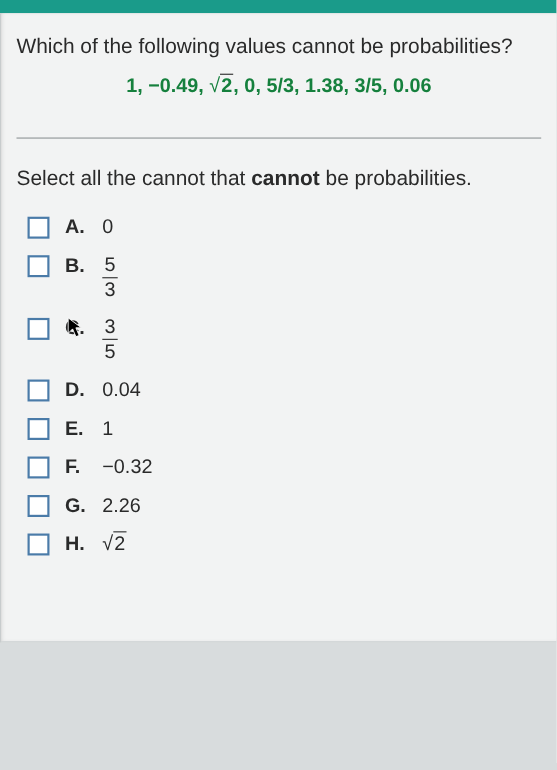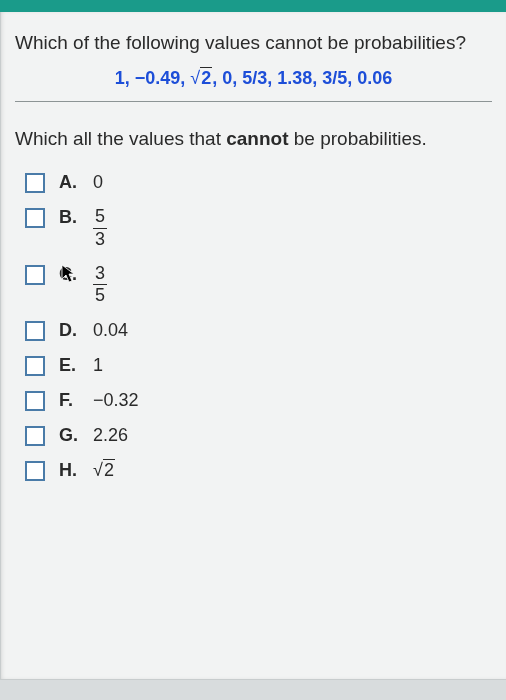--- a/index.html
+++ b/index.html
@@ -15,32 +15,32 @@
     background: #1a9b8a;
     width: 100%;
   }
   .panel {
     background: #f2f3f3;
     margin: 0;
     padding: 20px 14px 20px 14px;
     border-left: 1px solid #c8cccd;
     border-bottom: 1px solid #c8cccd;
     box-shadow: inset 2px 0 6px -4px rgba(0,0,0,0.3);
-    height: 668px;
+    height: 572px;
   }
   .question {
     font-size: 19px;
     color: #2a2a2a;
     margin-bottom: 14px;
   }
   .values-row {
     font-size: 18px;
-    color: #1d4ed8;
+    color: #15803d;
     text-align: center;
-    margin-bottom: 12px;
+    margin-bottom: 36px;
     font-weight: bold;
   }
   .sqrt {
     display: inline-block;
     position: relative;
   }
   .sqrt .radical {
     font-weight: normal;
   }
   .sqrt .radicand {
@@ -112,21 +112,21 @@
 
   <div class="question">Which of the following values cannot be probabilities?</div>
 
   <div class="values-row">
     <span>1, −0.49, </span><span class="sqrt"><span class="radical">√</span><span class="radicand">2</span></span><span>, 0, 5/3, 1.38, 3/5, 0.06</span>
   </div>
 
   <hr class="sep">
 
   <div class="instruction">
-    <span>Which all the values that </span><b>cannot</b><span> be probabilities.</span>
+    <span>Select all the cannot that </span><b>cannot</b><span> be probabilities.</span>
   </div>
 
   <div class="options relwrap">
 
     <div class="option">
       <div class="checkbox"></div>
       <div class="letter">A.</div>
       <div class="option-value">0</div>
     </div>
 

